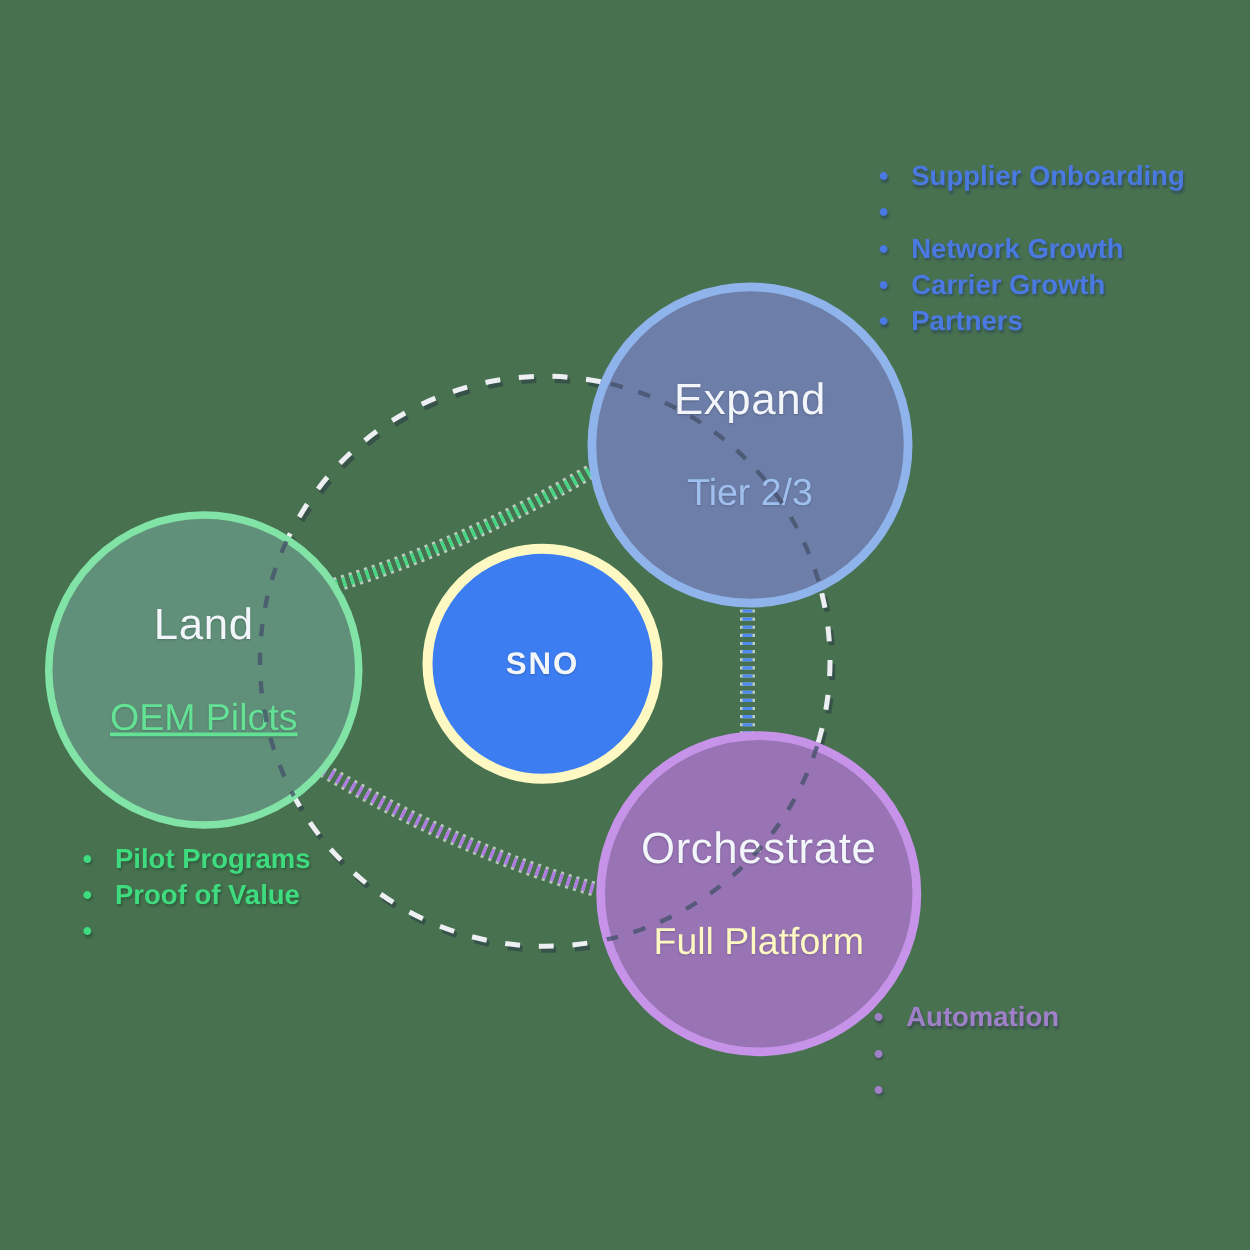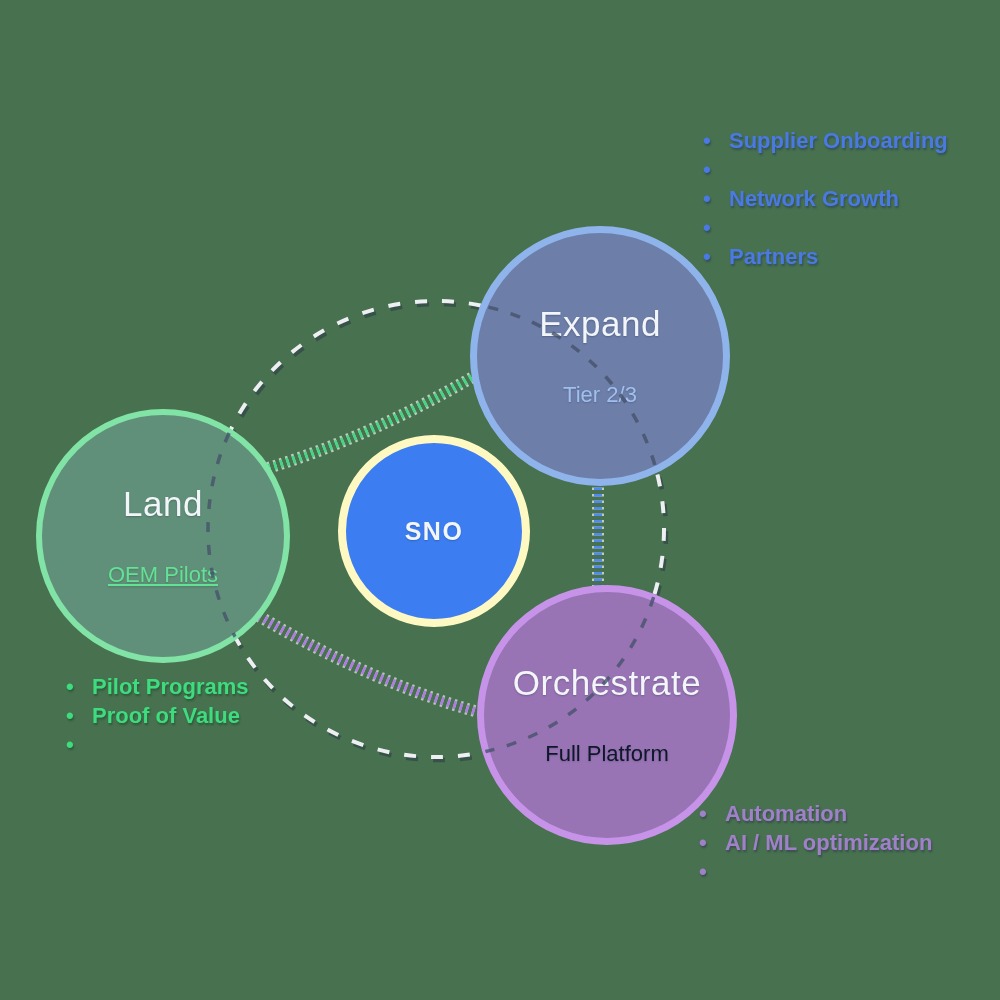--- a/index.html
+++ b/index.html
@@ -15,32 +15,32 @@
   .node{
     position:absolute;border-radius:50%;z-index:2;
     display:flex;flex-direction:column;align-items:center;justify-content:center;
     box-sizing:border-box;text-align:center;gap:28px;
   }
   .node .title{
     color:#F2F6FA;font-size:35px;font-weight:400;letter-spacing:.5px;
     text-shadow:0 1px 2px rgba(0,0,0,.22);z-index:4;position:relative;
   }
   .node .subtitle{
-    font-size:22px;font-weight:400;margin-top:10px;
+    font-size:30px;font-weight:400;margin-top:10px;
     text-shadow:0 1px 2px rgba(0,0,0,.18);z-index:4;position:relative;
   }
   .node-land{left:36px;top:409px;width:254px;height:254px;
     background:#61907A;border:6px solid #82E3A6;text-align:right;}
   .node-land .subtitle{color:#63E295;text-decoration:underline;}
   .node-expand{left:470px;top:226px;width:260px;height:260px;
     background:#6D7EA9;border:7px solid #8FB3EB;}
   .node-expand .subtitle{color:#9FC0EE;}
   .node-orchestrate{left:477px;top:585px;width:260px;height:260px;
     background:#9874B5;border:7px solid #C693E9;}
-  .node-orchestrate .subtitle{color:#0f172a;}
+  .node-orchestrate .subtitle{color:#fef9c3;}
   .node-sno{left:338px;top:435px;width:192px;height:192px;
     background:#3C7EF2;border:8px solid #fef9c3;z-index:4;}
   .node-sno .title{font-size:25px;font-weight:700;letter-spacing:1.5px;}
 
   .bullets{position:absolute;z-index:5;font-size:22px;font-weight:700;line-height:29px;}
   .bullets .row{display:flex;align-items:baseline;}
   .bullets .dot{width:26px;text-align:left;font-size:22px;}
   .bullets-expand{left:703px;top:126px;color:#4A79E2;
     text-shadow:1px 2px 2px rgba(20,30,100,.38);}
   .bullets-land{left:66px;top:672px;color:#3EDC7F;
@@ -105,20 +105,21 @@
     </div>
     <div class="row">
       <span class="dot">•</span>
     </div>
     <div class="row">
       <span class="dot">•</span>
       <span>Network Growth</span>
     </div>
     <div class="row">
       <span class="dot">•</span>
+      <span>Carrier Growth</span>
     </div>
     <div class="row">
       <span class="dot">•</span>
       <span>Partners</span>
     </div>
   </div>
 
   <div class="bullets bullets-land">
     <div class="row">
       <span class="dot">•</span>
@@ -133,20 +134,19 @@
     </div>
   </div>
 
   <div class="bullets bullets-orchestrate">
     <div class="row">
       <span class="dot">•</span>
       <span>Automation</span>
     </div>
     <div class="row">
       <span class="dot">•</span>
-      <span>AI / ML optimization</span>
     </div>
     <div class="row">
       <span class="dot">•</span>
     </div>
   </div>
 
 </div>
 
 </body></html>

